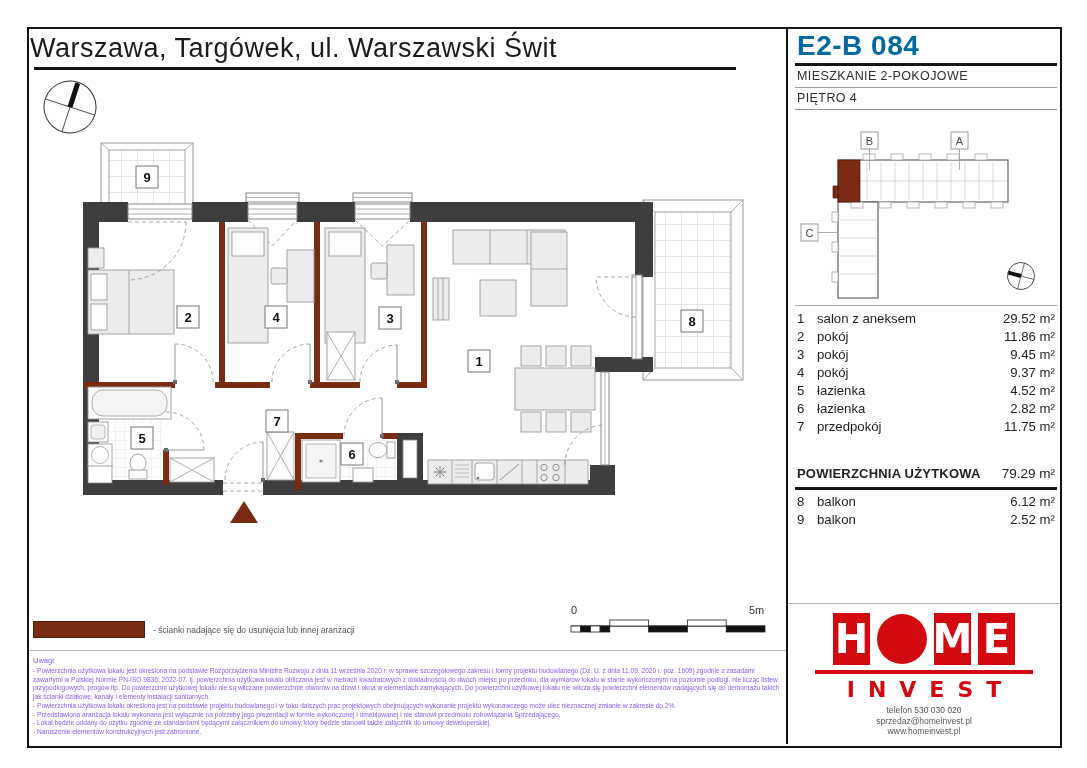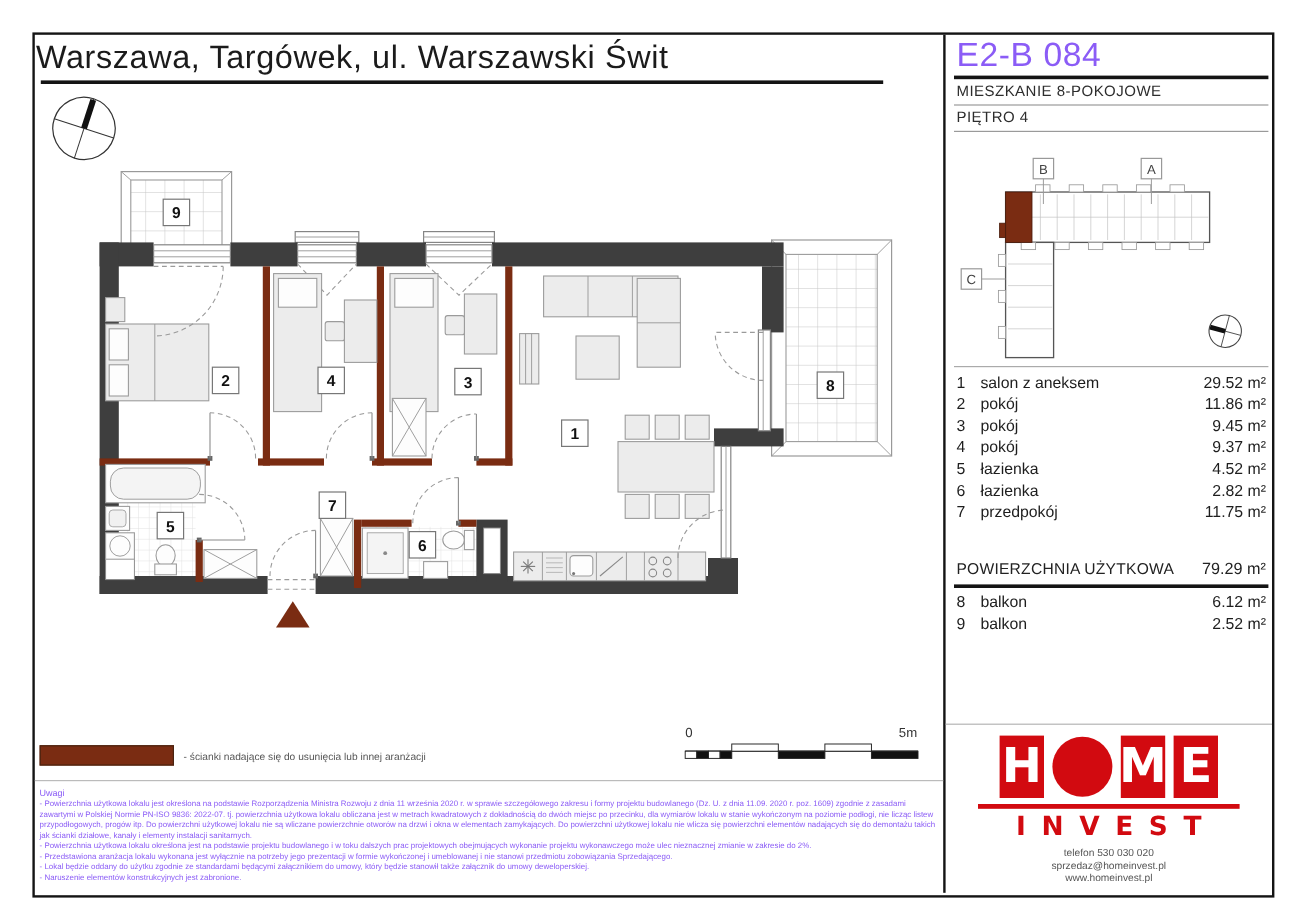--- a/index.html
+++ b/index.html
@@ -6,34 +6,34 @@
   .page{position:relative;width:1087px;height:768px;background:#fff;overflow:hidden;
         font-family:"Liberation Sans",sans-serif;color:#222}
   .frame{position:absolute;left:27px;top:27px;width:1031px;height:717px;border:2px solid #141414}
   .vdiv{position:absolute;left:786px;top:29px;width:2px;height:715px;background:#141414}
   .title{position:absolute;left:30px;top:33px;width:706px;text-align:left;
          font-size:27px;font-weight:300;letter-spacing:.5px;color:#1b1b1b;white-space:nowrap}
   .title-rule{position:absolute;left:34px;top:67px;width:702px;height:3px;background:#141414}
 
   
   .panel{position:absolute;left:788px;top:29px;width:272px;height:715px}
-  .unit-id{position:absolute;left:9px;top:1px;font-size:28px;font-weight:400;letter-spacing:.5px;color:#8b5cf6}
+  .unit-id{position:absolute;left:9px;top:1px;font-size:28px;font-weight:700;letter-spacing:.5px;color:#0369a1}
   .rule-thick{position:absolute;left:7px;width:262px;height:3px;background:#141414}
   .meta{position:absolute;left:7px;top:37px;width:262px}
   .meta .m{height:21px;line-height:21px;font-size:12.5px;letter-spacing:.4px;color:#2d2d2d;
            border-bottom:1px solid #9a9a9a;padding-left:2px}
   .site-svg{position:absolute;left:5px;top:101px}
   .rule-thin{position:absolute;left:7px;width:262px;height:1px;background:#aaa}
   .rooms{position:absolute;left:9px;top:281px;width:258px}
   .rrow{display:flex;height:18px;line-height:18px;font-size:13.2px;color:#1e1e1e}
   .rrow .no{width:20px}
   .rrow .nm{flex:1}
   .rrow .ar{text-align:center}
   .summary{position:absolute;left:9px;top:435px;width:258px;display:flex;height:20px;line-height:20px}
-  .summary .lb{flex:1;font-size:13px;font-weight:400;letter-spacing:.2px}
+  .summary .lb{flex:1;font-size:13px;font-weight:700;letter-spacing:.2px}
   .summary .ar{font-size:13.5px}
   .balconies{position:absolute;left:9px;top:464px;width:258px}
   .logo-rule{position:absolute;left:0;top:574px;width:272px;height:1px;background:#b5b5b5}
   .logo{position:absolute;left:0;top:584px;width:272px;display:flex;justify-content:center;align-items:center;gap:7px}
   .logo-box{width:37px;height:52px;display:flex;align-items:center;justify-content:center;
             color:#fff;font-weight:800;font-size:40px;font-family:"DejaVu Sans",sans-serif}
   .logo-circle{width:50px;height:50px;border-radius:50%}
   .logo-underline{position:absolute;left:27px;top:641px;width:218px;height:4px}
   .invest{position:absolute;left:0;top:648px;width:272px;text-align:center;font-size:22px;font-weight:700;
           letter-spacing:13px;text-indent:13px;font-family:"DejaVu Sans",sans-serif}
@@ -319,21 +319,21 @@
         <text x="252" y="346" class="lbltxt">7</text>
       <rect x="316" y="363" width="22" height="22" class="lblbox"></rect>
         <text x="327" y="379" class="lbltxt">6</text>
     </g>
   </svg>
 
   <div class="panel">
     <div class="unit-id">E2-B 084</div>
     <div class="rule-thick" style="top:34px"></div>
     <div class="meta">
-      <div class="m">MIESZKANIE 8-POKOJOWE</div>
+      <div class="m">MIESZKANIE 2-POKOJOWE</div>
       <div class="m">PIĘTRO 4</div>
     </div>
 
     <svg class="site-svg" width="264" height="172" viewBox="0 0 264 172">
       <g stroke="#555" stroke-width="1.1" fill="#fff">
         <rect x="45" y="30" width="170" height="42"></rect>
         <rect x="45" y="72" width="40" height="96"></rect>
       </g>
       <g stroke="#c4c4c4" stroke-width="0.6">
         <line x1="60" y1="32" x2="60" y2="70"></line>

